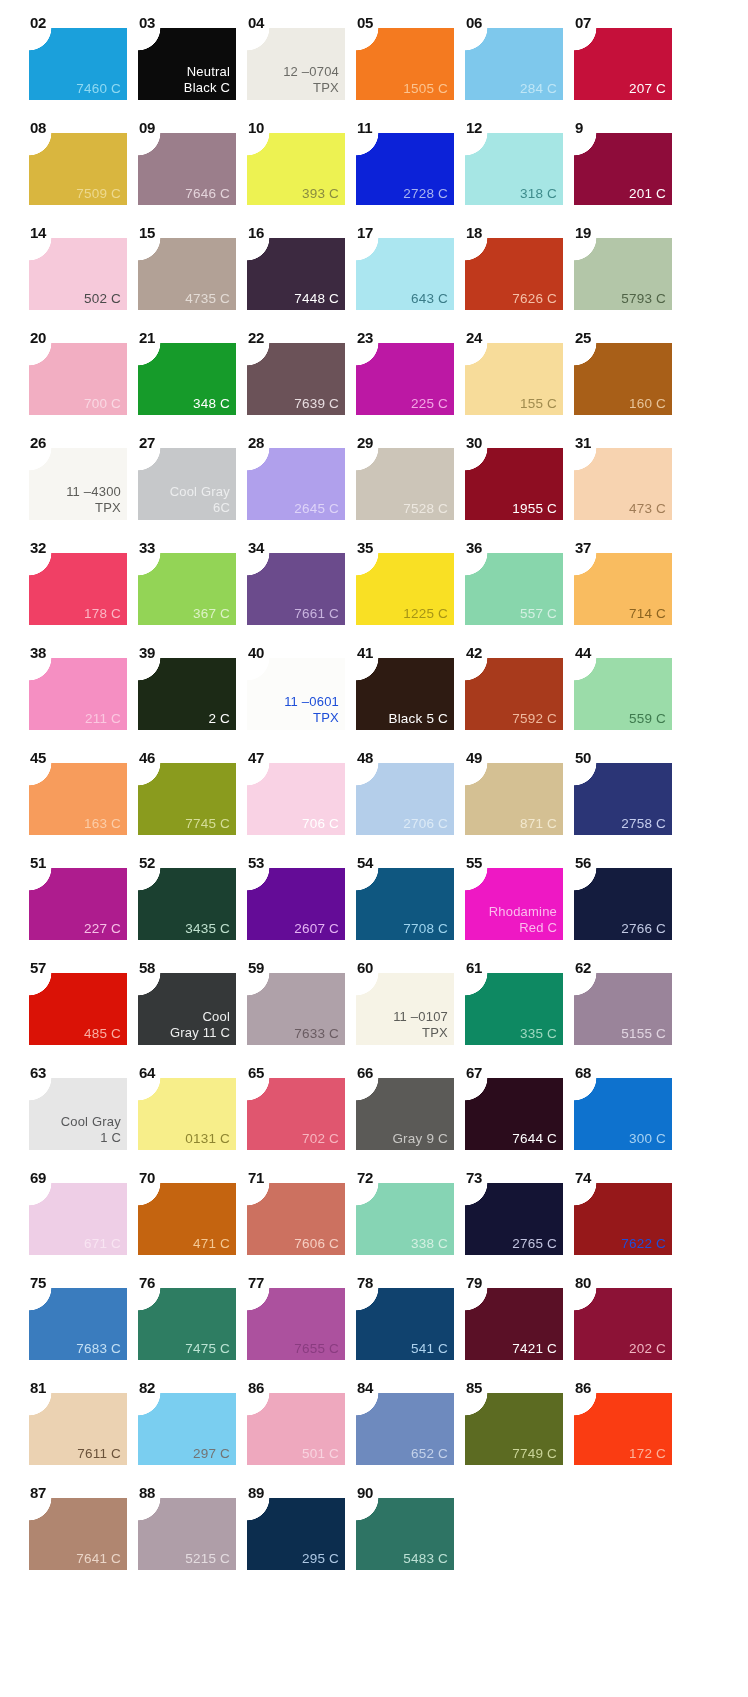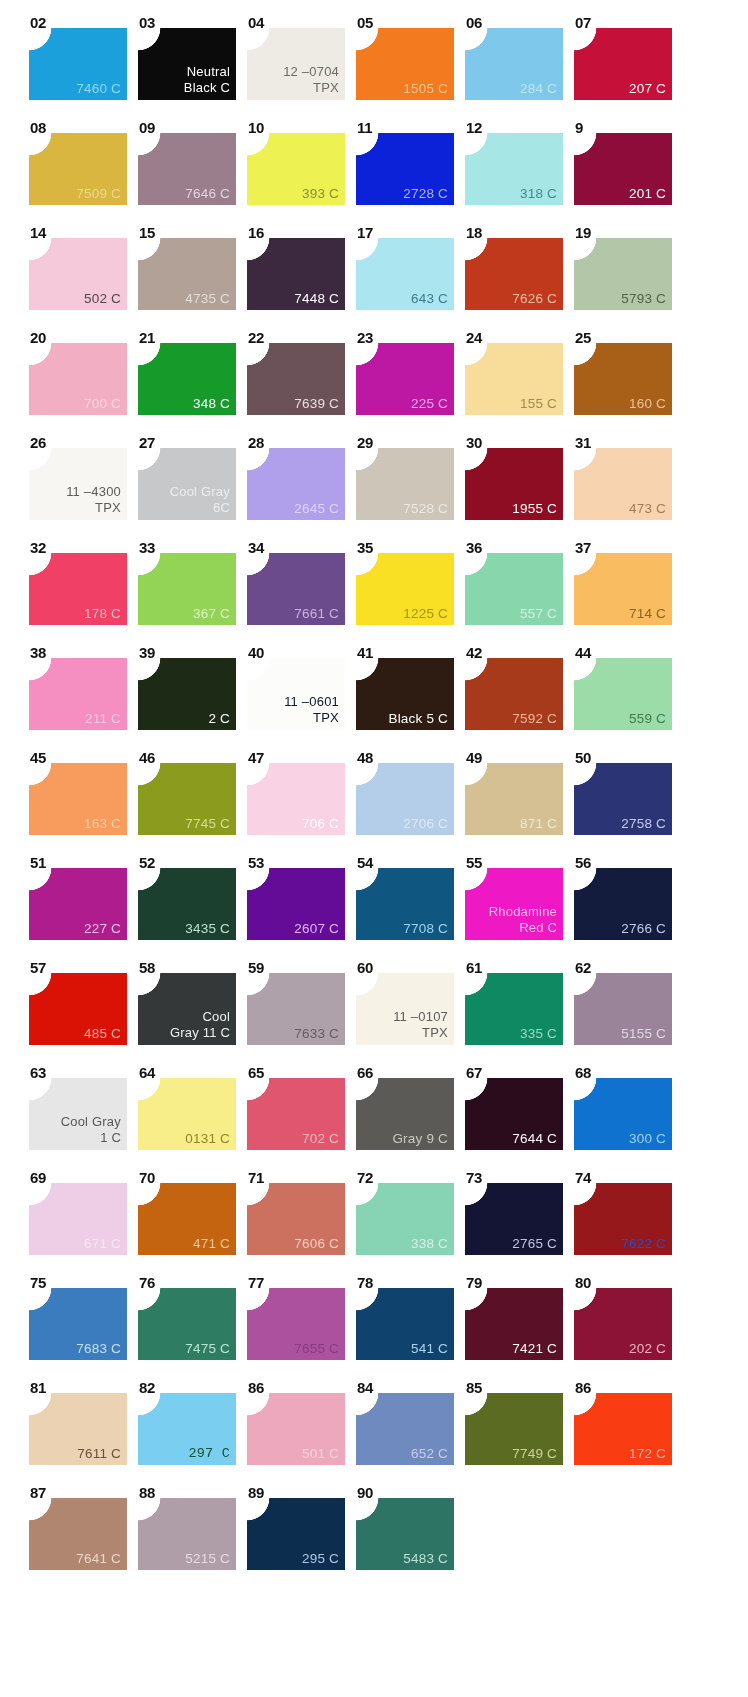--- a/index.html
+++ b/index.html
@@ -290,21 +290,21 @@
         <span class="swatch-name" style="color: rgb(251, 200, 224);">211 C</span>
       </div>
       <div class="swatch">
         <span class="swatch-chip" style="background-color: rgb(28, 42, 22);"></span>
         <span class="swatch-index">39</span>
         <span class="swatch-name" style="color: rgb(255, 255, 255);">2 C</span>
       </div>
       <div class="swatch pale">
         <span class="swatch-chip" style="background-color: rgb(252, 252, 250);"></span>
         <span class="swatch-index">40</span>
-        <span class="swatch-name two-line" style="color: #0f172a; text-align: right;">11 –0601
+        <span class="swatch-name two-line" style="color: #1d4ed8; text-align: right;">11 –0601
 TPX</span>
       </div>
       <div class="swatch">
         <span class="swatch-chip" style="background-color: rgb(46, 27, 18);"></span>
         <span class="swatch-index">41</span>
         <span class="swatch-name" style="color: rgb(255, 255, 255);">Black 5 C</span>
       </div>
       <div class="swatch">
         <span class="swatch-chip" style="background-color: rgb(168, 58, 28);"></span>
         <span class="swatch-index">42</span>
@@ -500,21 +500,21 @@
         <span class="swatch-name" style="color: rgb(240, 182, 194);">202 C</span>
       </div>
       <div class="swatch">
         <span class="swatch-chip" style="background-color: rgb(235, 210, 178);"></span>
         <span class="swatch-index">81</span>
         <span class="swatch-name" style="color: rgb(106, 82, 58);">7611 C</span>
       </div>
       <div class="swatch">
         <span class="swatch-chip" style="background-color: rgb(122, 206, 240);"></span>
         <span class="swatch-index">82</span>
-        <span class="swatch-name" style="color: #14532d; font-family: Liberation Mono, monospace;">297 C</span>
+        <span class="swatch-name" style="color: #737373;">297 C</span>
       </div>
       <div class="swatch">
         <span class="swatch-chip" style="background-color: rgb(238, 168, 190);"></span>
         <span class="swatch-index">86</span>
         <span class="swatch-name" style="color: rgb(248, 212, 224);">501 C</span>
       </div>
       <div class="swatch">
         <span class="swatch-chip" style="background-color: rgb(110, 138, 190);"></span>
         <span class="swatch-index">84</span>
         <span class="swatch-name" style="color: rgb(196, 210, 234);">652 C</span>

